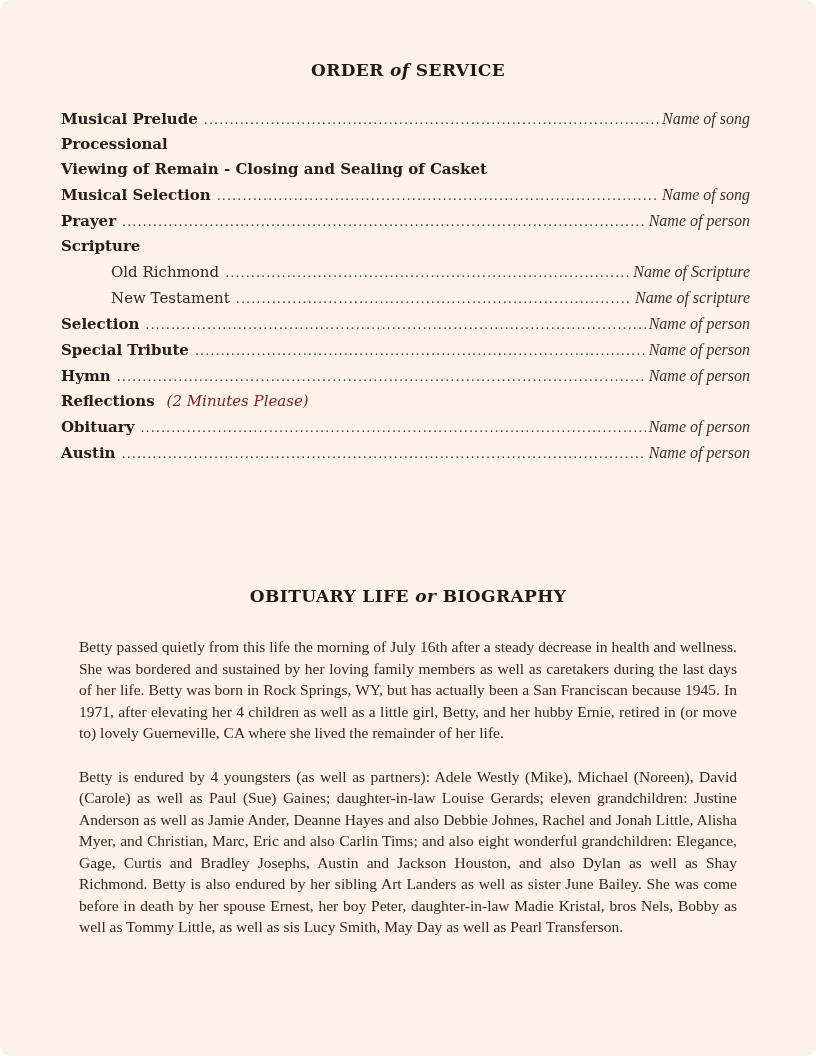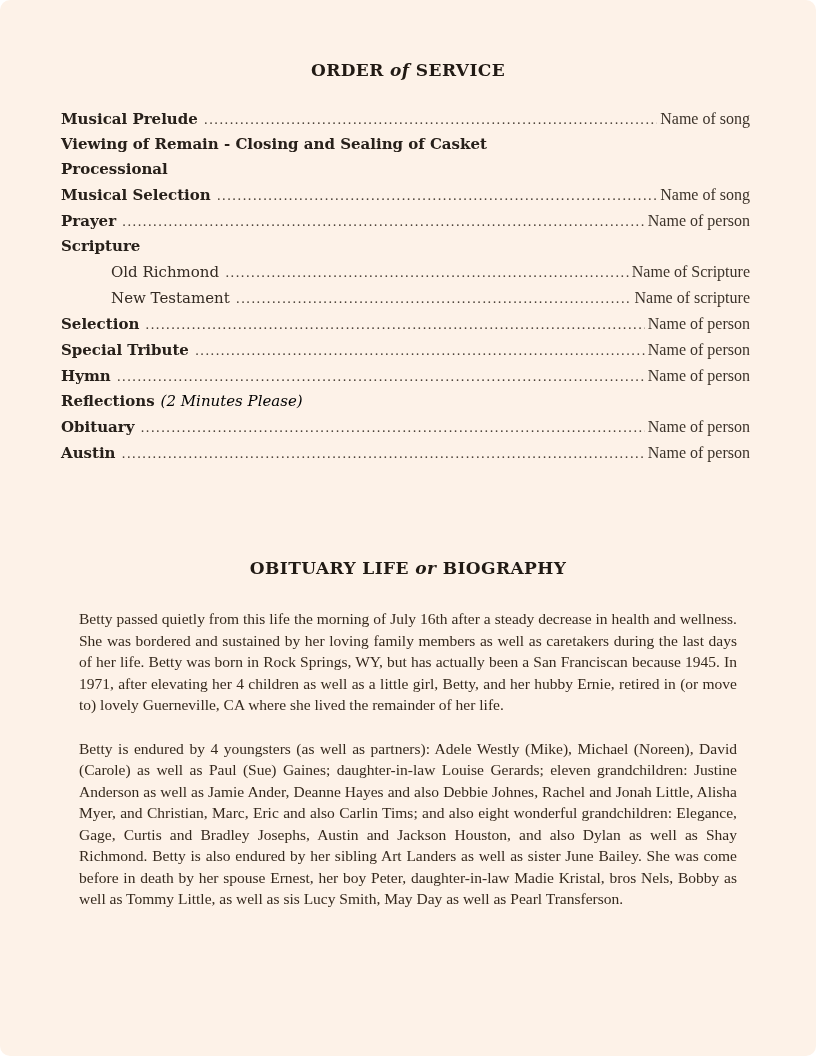--- a/index.html
+++ b/index.html
@@ -42,44 +42,45 @@
   .order-label {
     font-weight: 700;
     color: #27201a;
   }
   .order-label.regular {
     font-weight: 400;
     color: #332a22;
   }
   .order-note {
     font-style: italic;
-    color: #000000;
-    margin-left: 6px;
+    color: #7f1d1d;
+    margin-left: 12px;
   }
   .leader {
     flex: 1 1 auto;
     overflow: hidden;
     white-space: nowrap;
     margin: 0 3px 0 6px;
     color: #4a4036;
     font-size: 13px;
     letter-spacing: 1px;
   }
   .leader::after {
     content: "..................................................................................................................................................................................................................................................";
   }
   .order-value {
+    font-style: italic;
     font-size: 15px;
     color: #3c332a;
     font-family: "Liberation Serif", "DejaVu Serif", serif;
     font-size: 16px;
   }
   .obituary-title {
     padding-top: 0;
-    margin-top: 92px;
+    margin-top: 120px;
   }
   .obituary-body {
     margin: 30px 79px 16px 79px;
     font-family: "Liberation Serif", "DejaVu Serif", serif;
     font-size: 15.5px;
     line-height: 21.5px;
     text-align: justify;
     color: #35291d;
   }
   .obituary-body p { margin: 0; }
@@ -92,24 +93,24 @@
 
   <h1 class="section-title"><span>ORDER</span> <span class="conj">of</span> <span>SERVICE</span></h1>
 
   <div class="order-list">
       <div class="order-row">
         <span class="order-label">Musical Prelude</span>
         <span class="leader"></span>
         <span class="order-value">Name of song</span>
       </div>
       <div class="order-row">
-        <span class="order-label">Viewing of Remain - Closing and Sealing of Casket</span>
+        <span class="order-label">Processional</span>
       </div>
       <div class="order-row">
-        <span class="order-label">Processional</span>
+        <span class="order-label">Viewing of Remain - Closing and Sealing of Casket</span>
       </div>
       <div class="order-row">
         <span class="order-label">Musical Selection</span>
         <span class="leader"></span>
         <span class="order-value">Name of song</span>
       </div>
       <div class="order-row">
         <span class="order-label">Prayer</span>
         <span class="leader"></span>
         <span class="order-value">Name of person</span>

